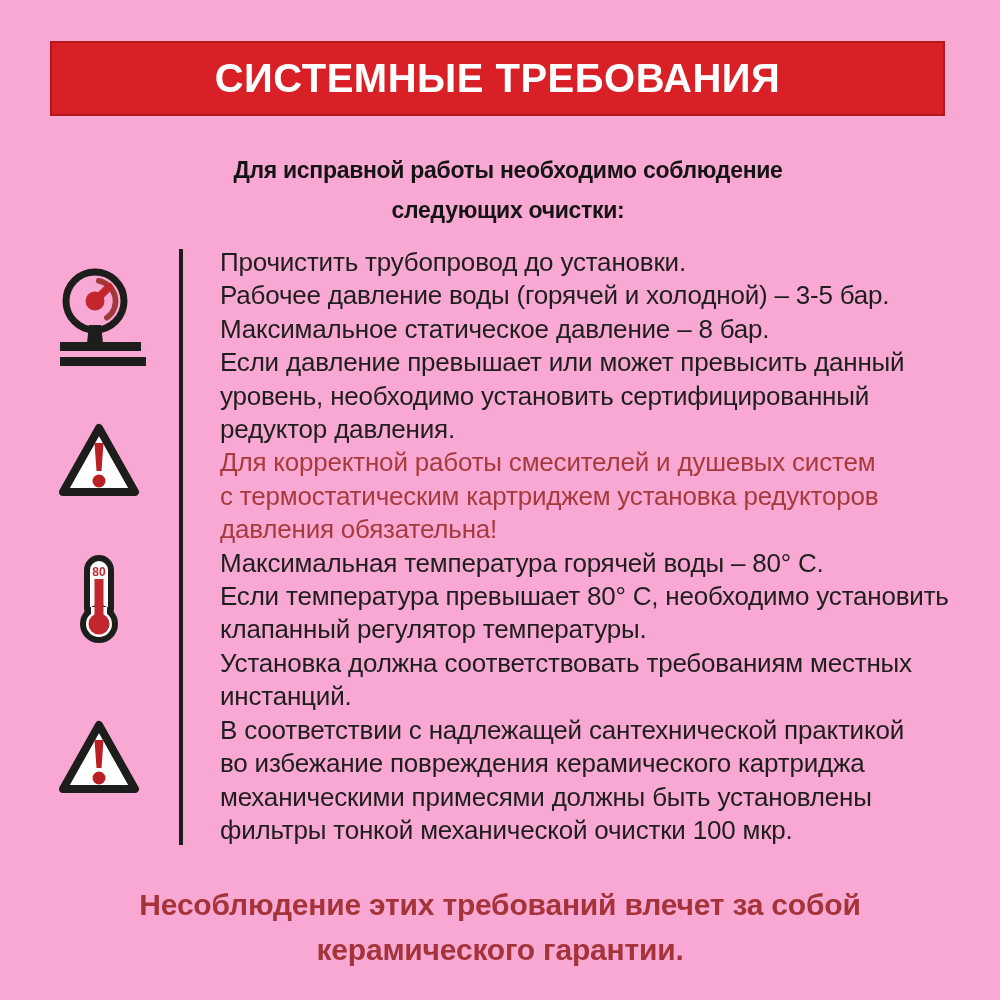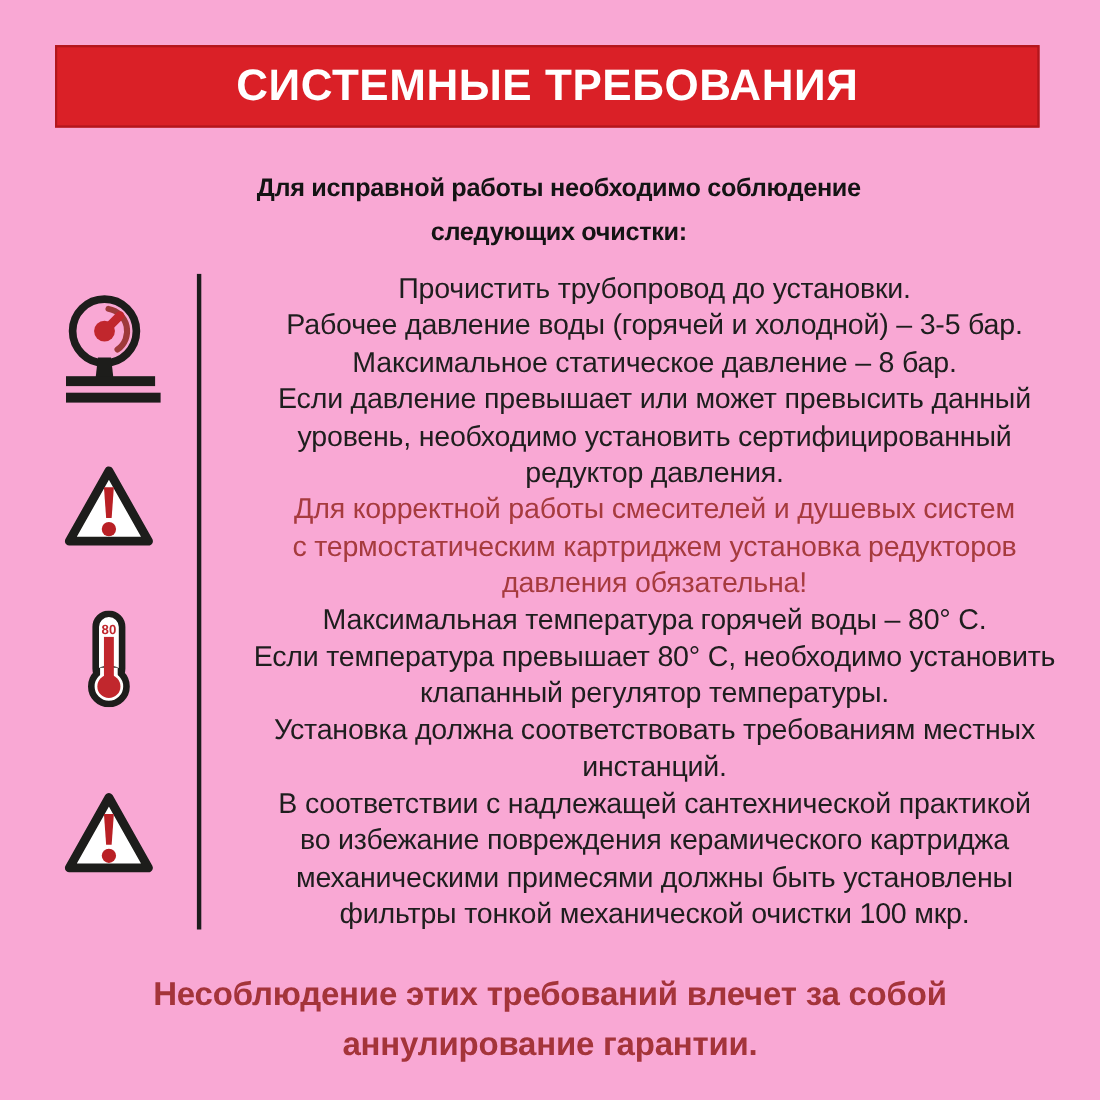--- a/index.html
+++ b/index.html
@@ -17,21 +17,21 @@
   }
   .subtitle{
     position:absolute;left:8px;top:150px;width:1000px;text-align:center;
     color:#141414;font-weight:bold;font-size:23px;line-height:40px;letter-spacing:-.3px;
   }
   .divider{
     position:absolute;left:179px;top:249px;width:4px;height:596px;background:#1c1c1c;
   }
   .req-lines{
     position:absolute;left:220px;top:246px;width:750px;
-    color:#1e1e1e;font-size:26px;line-height:33.4px;letter-spacing:-.2px;text-align:center;
+    color:#1e1e1e;font-size:26px;line-height:33.4px;letter-spacing:-.2px;
   }
   .req-lines .line{white-space:nowrap;}
   .req-lines .line.red{color:#a63b3e;}
   .icon{position:absolute;}
   .icon-gauge{left:56px;top:266px;}
   .icon-triangle-1{left:56px;top:421px;}
   .icon-thermo{left:76px;top:555px;}
   .icon-triangle-2{left:56px;top:718px;}
   .footer{
     position:absolute;left:0;top:882px;width:1000px;text-align:center;
@@ -109,16 +109,16 @@
       <div class="line">Установка должна соответствовать требованиям местных</div>
       <div class="line">инстанций.</div>
       <div class="line">В соответствии с надлежащей сантехнической практикой</div>
       <div class="line">во избежание повреждения керамического картриджа</div>
       <div class="line">механическими примесями должны быть установлены</div>
       <div class="line">фильтры тонкой механической очистки 100 мкр.</div>
     </div>
 
   <div class="footer">
     <div>Несоблюдение этих требований влечет за собой</div>
-    <div>аннулирование гарантии.</div>
+    <div>керамического гарантии.</div>
   </div>
 
 </div>
 
 </body></html>

